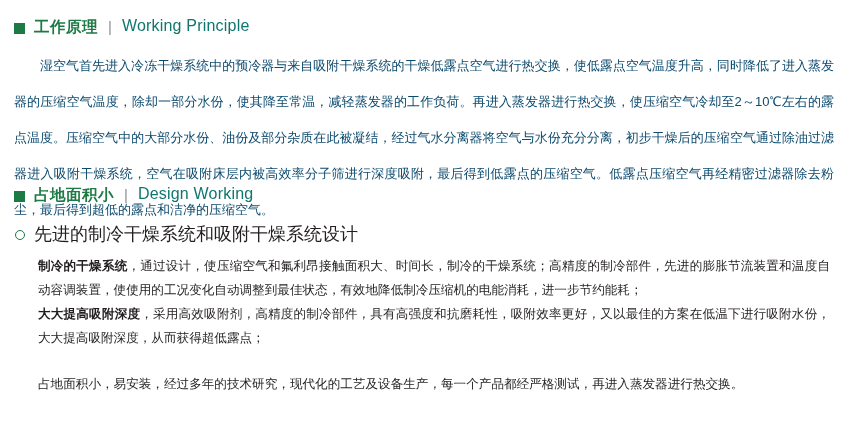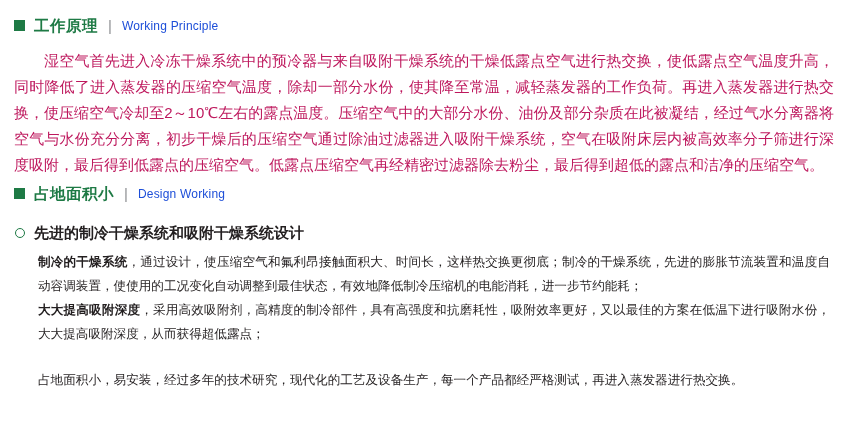--- a/index.html
+++ b/index.html
@@ -18,21 +18,21 @@
     position: relative;
     width: 850px;
     height: 435px;
     box-sizing: border-box;
     padding: 0 14px;
   }
 
   
   .section-head {
     display: flex;
-    align-items: center;
+    align-items: flex-end;
     gap: 9px;
   }
   .head-marker {
     width: 11px;
     height: 11px;
     background: #1e7a45;
     flex: 0 0 auto;
     display: block;
   }
   .head-cn {
@@ -43,31 +43,31 @@
     line-height: 1;
   }
   .head-sep {
     font-size: 15px;
     color: #8f9194;
     line-height: 1;
     padding: 0 1px;
     font-weight: normal;
   }
   .head-en {
-    font-size: 12px;
-    color: #1d4ed8;
+    font-size: 16px;
+    color: #0f766e;
     line-height: 1;
     letter-spacing: 0.2px;
   }
 
   
   .para {
-    font-size: 15px;
-    line-height: 26px;
-    color: #be185d;
+    font-size: 13px;
+    line-height: 36px;
+    color: #0c4a6e;
     text-align: justify;
     text-justify: inter-ideograph;
   }
 
   #principle-section {
     position: absolute;
     top: 18px;
     left: 14px;
     width: 822px;
   }
@@ -100,22 +100,22 @@
   .bullet-ring {
     width: 10px;
     height: 10px;
     border: 1.6px solid #1e7a45;
     border-radius: 50%;
     box-sizing: border-box;
     flex: 0 0 auto;
     margin-left: 1px;
   }
   .feature-title {
-    font-size: 15px;
-    font-weight: bold;
+    font-size: 18px;
+    font-weight: normal;
     color: #231f20;
     line-height: 1.2;
   }
   .feature-body {
     margin-top: 8px;
     margin-left: 24px;
     width: 792px;
     font-size: 12.6px;
     line-height: 24px;
     color: #231f20;
@@ -154,21 +154,21 @@
     </div>
 
     <ul class="feature-list">
 
       <li class="feature-item">
         <div class="feature-title-row">
           <span class="bullet-ring"></span>
           <span class="feature-title">先进的制冷干燥系统和吸附干燥系统设计</span>
         </div>
         <div class="feature-body">
-          <p><span class="lead">制冷的干燥系统</span><span>，通过设计，使压缩空气和氟利昂接触面积大、时间长，这样热交换更彻底；制冷的干燥系统，先进的膨胀节流装置和温度自动容调装置，使使用的工况变化自动调整到最佳状态，有效地降低制冷压缩机的电能消耗，进一步节约能耗；</span></p>
+          <p><span class="lead">制冷的干燥系统</span><span>，通过设计，使压缩空气和氟利昂接触面积大、时间长，制冷的干燥系统；高精度的制冷部件，先进的膨胀节流装置和温度自动容调装置，使使用的工况变化自动调整到最佳状态，有效地降低制冷压缩机的电能消耗，进一步节约能耗；</span></p>
           <p><span class="lead">大大提高吸附深度</span><span>，采用高效吸附剂，高精度的制冷部件，具有高强度和抗磨耗性，吸附效率更好，又以最佳的方案在低温下进行吸附水份，大大提高吸附深度，从而获得超低露点；</span></p>
         </div>
       </li>
 
       <li class="feature-item">
         <div class="feature-body">
           <p><span>占地面积小，易安装，经过多年的技术研究，现代化的工艺及设备生产，每一个产品都经严格测试，再进入蒸发器进行热交换。</span></p>
         </div>
       </li>
 

